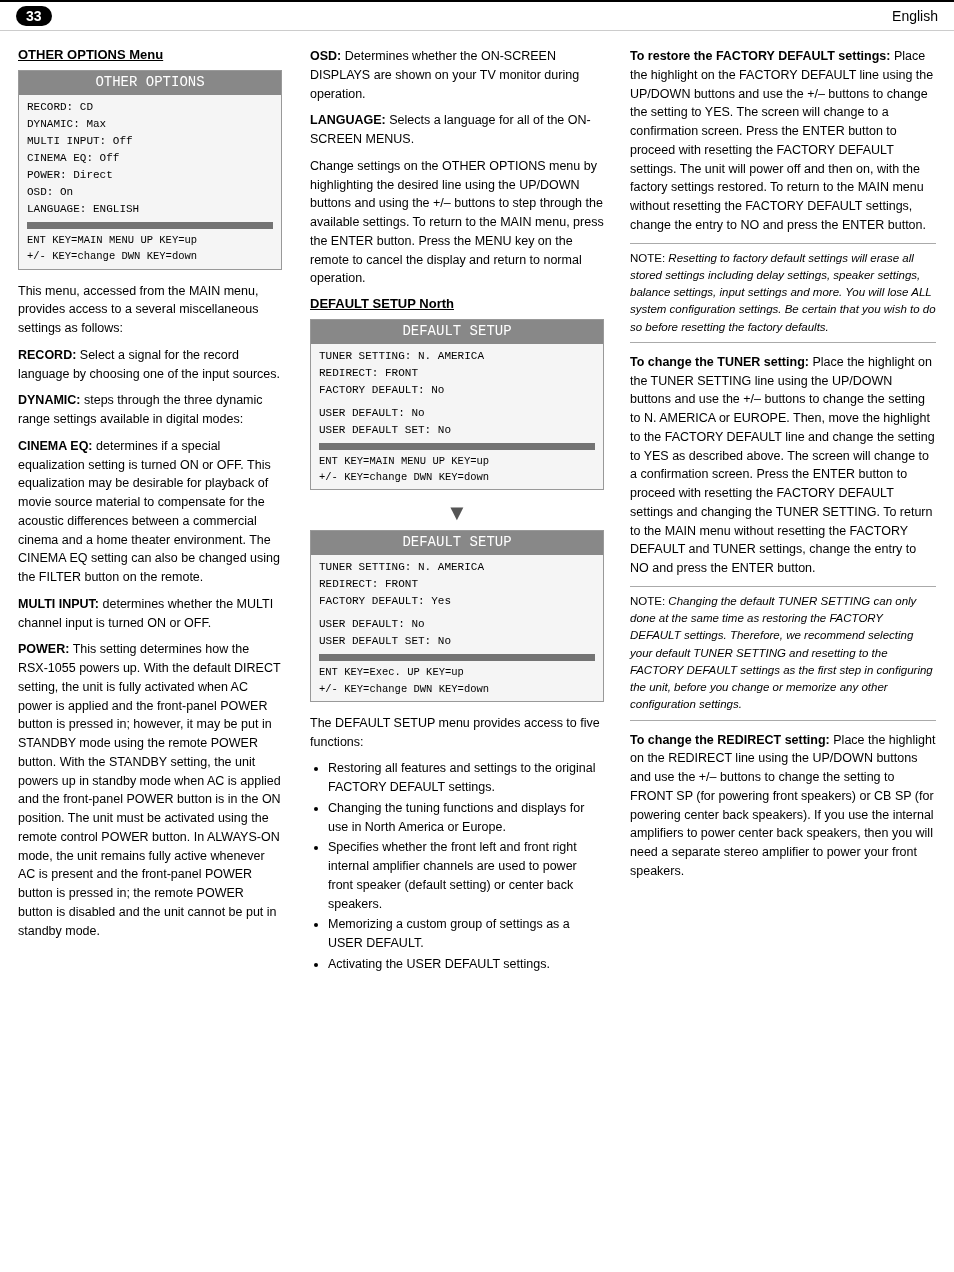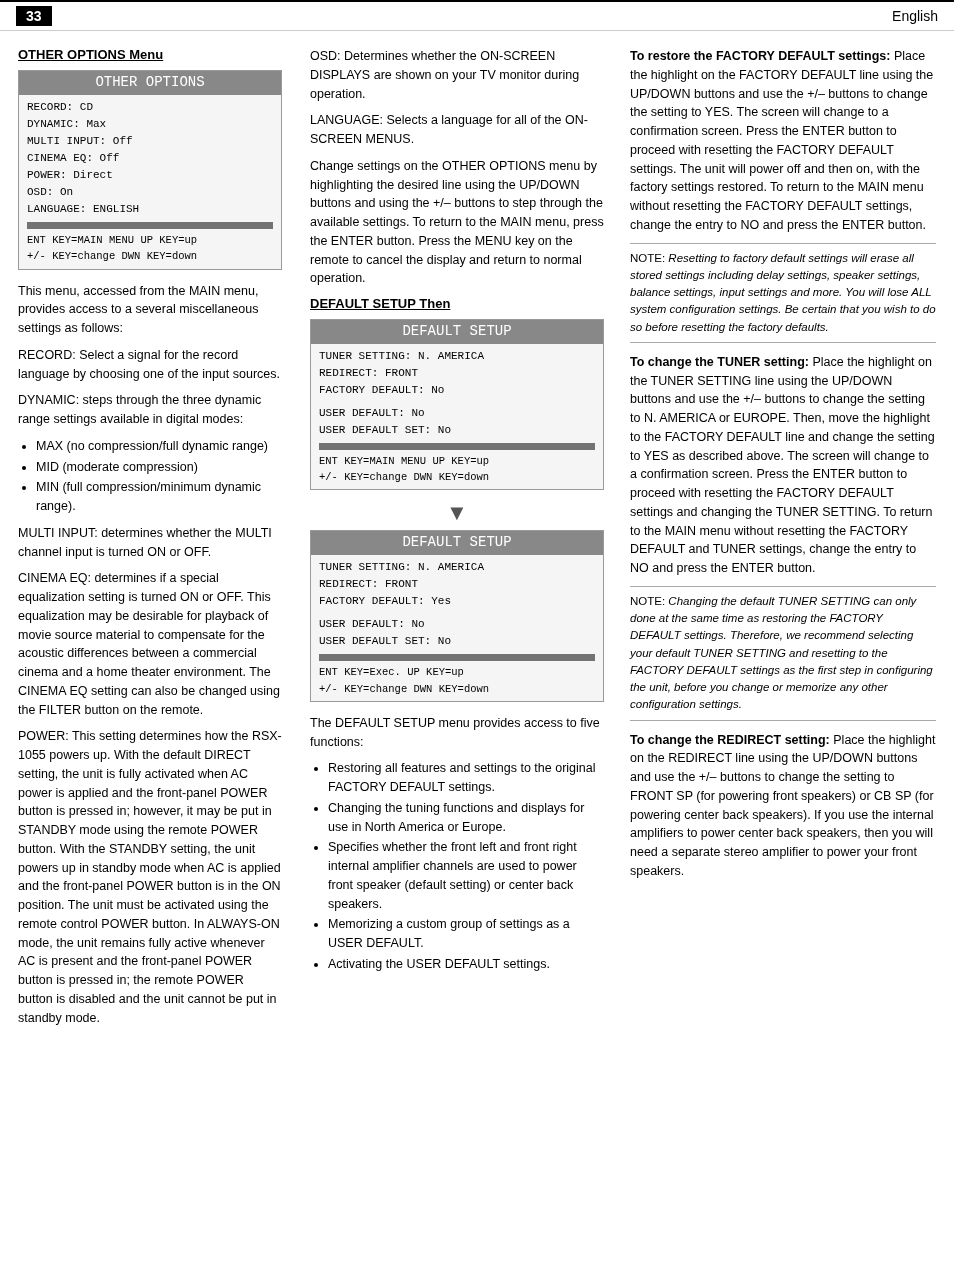--- a/index.html
+++ b/index.html
@@ -21,20 +21,21 @@
       padding: 4px 16px;
       margin-bottom: 0;
     }
     .page-number {
       background: #000;
       color: #fff;
       font-weight: bold;
       font-size: 14px;
       padding: 2px 10px;
       margin-right: auto;
+      border-radius: 10px;
     }
     .page-lang {
       font-weight: normal;
       font-size: 14px;
       margin-left: auto;
     }
 
     
     .content {
       display: flex;
@@ -95,21 +96,21 @@
     }
 
     
     p {
       margin-bottom: 8px;
       font-size: 12.5px;
       line-height: 1.5;
     }
 
     .term {
-      font-weight: normal;
+      font-weight: bold;
     }
 
     ul {
       margin-left: 18px;
       margin-bottom: 8px;
     }
     ul li {
       font-size: 12.5px;
       line-height: 1.5;
       margin-bottom: 2px;
@@ -180,56 +181,51 @@
 
     <p>
       <span class="term">RECORD:</span>
       <span>Select a signal for the record language by choosing one of the input sources.</span>
     </p>
 
     <p>
       <span class="term">DYNAMIC:</span>
       <span> steps through the three dynamic range settings available in digital modes:</span>
     </p>
-    <ul>
-      <li>MAX (no compression/full dynamic range)</li>
-      <li>MID (moderate compression)</li>
-      <li>MIN (full compression/minimum dynamic range).</li>
-    </ul>
+
+    <p>
+      <span class="term">CINEMA EQ:</span>
+      <span> determines if a special equalization setting is turned ON or OFF. This equalization may be desirable for playback of movie source material to compensate for the acoustic differences between a commercial cinema and a home theater environment. The CINEMA EQ setting can also be changed using the FILTER button on the remote.</span>
+    </p>
 
     <p>
       <span class="term">MULTI INPUT:</span>
       <span> determines whether the MULTI channel input is turned ON or OFF.</span>
     </p>
 
     <p>
-      <span class="term">CINEMA EQ:</span>
-      <span> determines if a special equalization setting is turned ON or OFF. This equalization may be desirable for playback of movie source material to compensate for the acoustic differences between a commercial cinema and a home theater environment. The CINEMA EQ setting can also be changed using the FILTER button on the remote.</span>
-    </p>
-
-    <p>
       <span class="term">POWER:</span>
       <span> This setting determines how the RSX-1055 powers up. With the default DIRECT setting, the unit is fully activated when AC power is applied and the front-panel POWER button is pressed in; however, it may be put in STANDBY mode using the remote POWER button. With the STANDBY setting, the unit powers up in standby mode when AC is applied and the front-panel POWER button is in the ON position. The unit must be activated using the remote control POWER button. In ALWAYS-ON mode, the unit remains fully active whenever AC is present and the front-panel POWER button is pressed in; the remote POWER button is disabled and the unit cannot be put in standby mode.</span>
     </p>
   </div>
 
   <div class="col-mid">
     <p>
       <span class="term">OSD:</span>
       <span> Determines whether the ON-SCREEN DISPLAYS are shown on your TV monitor during operation.</span>
     </p>
 
     <p>
       <span class="term">LANGUAGE:</span>
       <span> Selects a language for all of the ON-SCREEN MENUS.</span>
     </p>
 
     <p>Change settings on the OTHER OPTIONS menu by highlighting the desired line using the UP/DOWN buttons and using the +/– buttons to step through the available settings. To return to the MAIN menu, press the ENTER button. Press the MENU key on the remote to cancel the display and return to normal operation.</p>
 
-    <div class="section-title">DEFAULT SETUP Then</div>
+    <div class="section-title">DEFAULT SETUP North</div>
 
     <div class="menu-box">
       <div class="menu-header">DEFAULT SETUP</div>
       <div>TUNER SETTING: N. AMERICA</div>
       <div>REDIRECT: FRONT</div>
       <div>FACTORY DEFAULT: No</div>
       <div style="height:6px;"></div>
       <div>USER DEFAULT: No</div>
       <div>USER DEFAULT SET: No</div>
       <div class="menu-footer">

